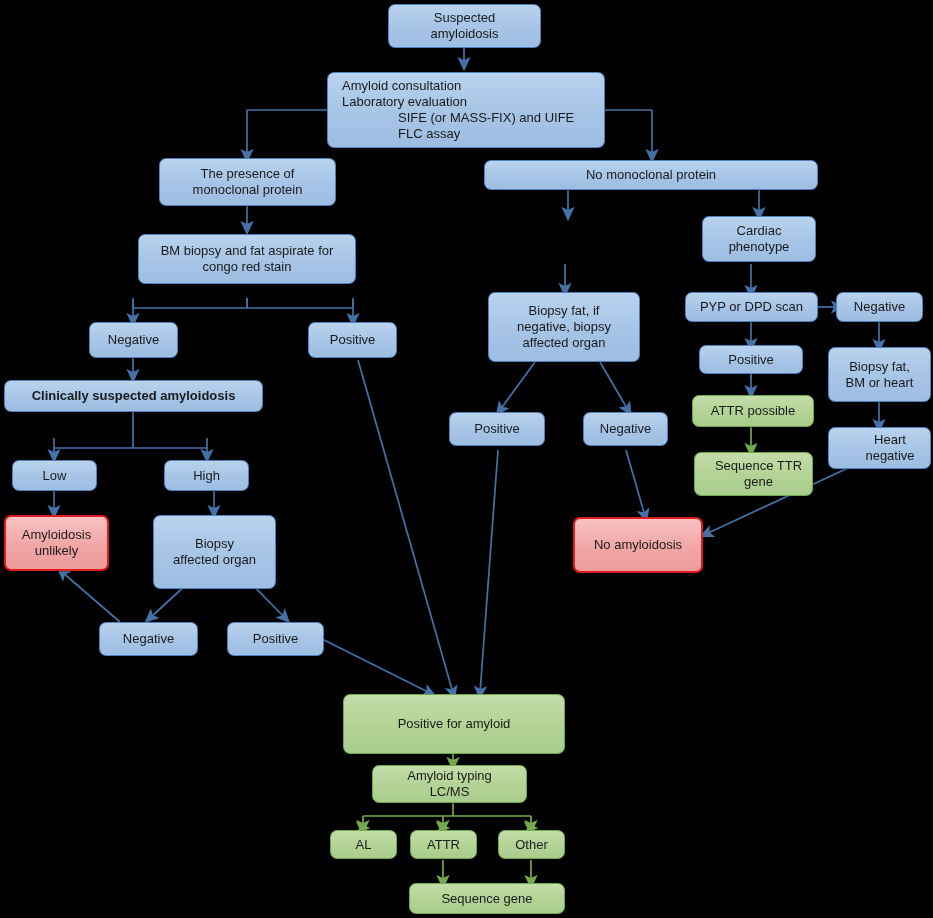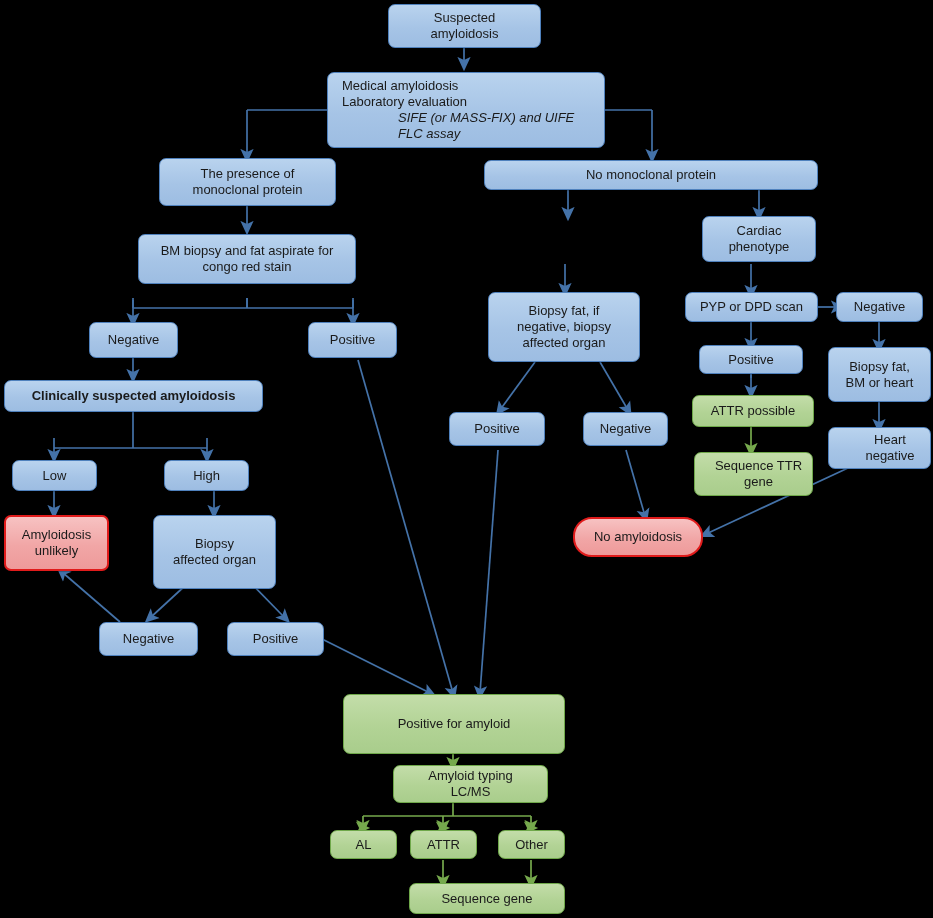--- a/index.html
+++ b/index.html
@@ -39,21 +39,21 @@
     background:linear-gradient(to bottom,#c3dda9 0%,#b2d395 55%,#a9cd8c 100%);
     border:1px solid #6fa84a;
     box-shadow:0 1px 1px rgba(0,0,0,.25);
   }
   .red{
     background:linear-gradient(to bottom,#f7c2c2 0%,#f1a6a6 55%,#ee9a9a 100%);
     border:2px solid #e01b1b;
     box-shadow:0 1px 1px rgba(0,0,0,.25);
   }
   .node.left-align{justify-content:flex-start;text-align:left;padding-left:14px;}
-  .sub-indent{display:block;padding-left:56px;font-style:italic;}
+  .sub-indent{display:block;padding-left:56px;}
 </style>
 </head>
 <body>
 
 <div id="canvas">
 
   <svg id="edges" viewBox="0 0 933 918">
     <defs>
       <marker id="ab" markerWidth="9" markerHeight="9" refX="4.2" refY="4.5" orient="auto">
         <path d="M0,0.6 L8.4,4.5 L0,8.4 L1.9,4.5 Z" fill="#4472a8"></path>
@@ -158,21 +158,21 @@
       <path d="M363,816 L363,827"></path>
       <path d="M443,816 L443,827"></path>
       <path d="M531,816 L531,827"></path>
     </g>
   </svg>
 
   <div class="node blue" style="left:388px;top:4px;width:153px;height:44px;">Suspected
 amyloidosis</div>
 
   <div class="node blue left-align" style="left:327px;top:72px;width:278px;height:76px;flex-direction:column;align-items:flex-start;justify-content:center;">
-    <span>Medical amyloidosis</span>
+    <span>Amyloid consultation</span>
     <span>Laboratory evaluation</span>
     <span class="sub-indent">SIFE (or MASS-FIX) and UIFE</span>
     <span class="sub-indent">FLC assay</span>
   </div>
 
   <div class="node blue" style="left:159px;top:158px;width:177px;height:48px;">The presence of
 monoclonal protein</div>
 
   <div class="node blue" style="left:484px;top:160px;width:334px;height:30px;">No monoclonal protein</div>
 
@@ -221,25 +221,25 @@
 
   <div class="node green" style="left:694px;top:452px;width:119px;height:44px;padding-left:16px;">Sequence TTR
 gene</div>
 
   <div class="node blue" style="left:828px;top:347px;width:103px;height:55px;">Biopsy fat,
 BM or heart</div>
 
   <div class="node blue" style="left:828px;top:427px;width:103px;height:42px;padding-left:27px;">Heart
 negative</div>
 
-  <div class="node red" style="left:573px;top:517px;width:130px;height:40px;border-radius:19px;">No amyloidosis</div>
+  <div class="node red" style="left:573px;top:517px;width:130px;height:56px;">No amyloidosis</div>
 
   <div class="node green" style="left:343px;top:694px;width:222px;height:60px;">Positive for amyloid</div>
 
-  <div class="node green" style="left:372px;top:765px;width:155px;height:38px;margin-left:21px;">Amyloid typing
+  <div class="node green" style="left:372px;top:765px;width:155px;height:38px;">Amyloid typing
 LC/MS</div>
 
   <div class="node green" style="left:330px;top:830px;width:67px;height:29px;">AL</div>
 
   <div class="node green" style="left:410px;top:830px;width:67px;height:29px;">ATTR</div>
 
   <div class="node green" style="left:498px;top:830px;width:67px;height:29px;">Other</div>
 
   <div class="node green" style="left:409px;top:883px;width:156px;height:31px;">Sequence gene</div>
 

